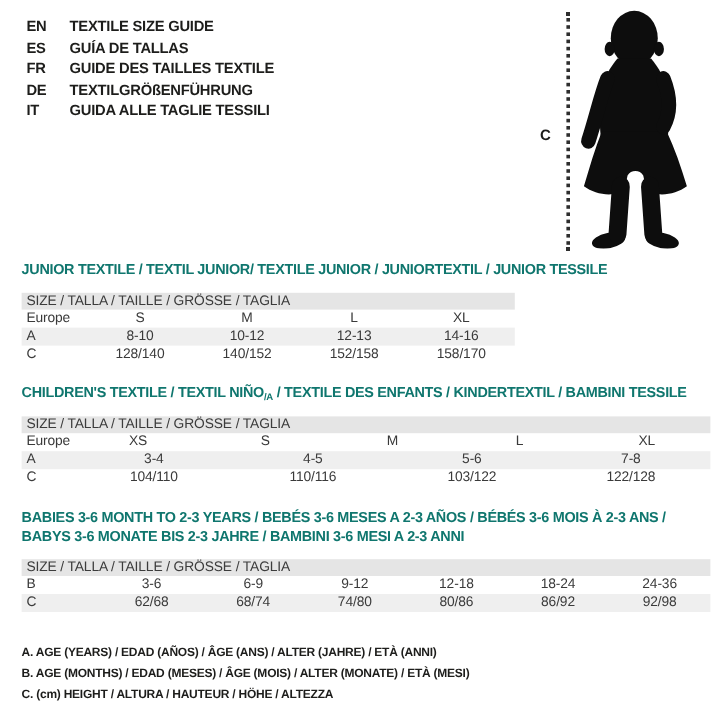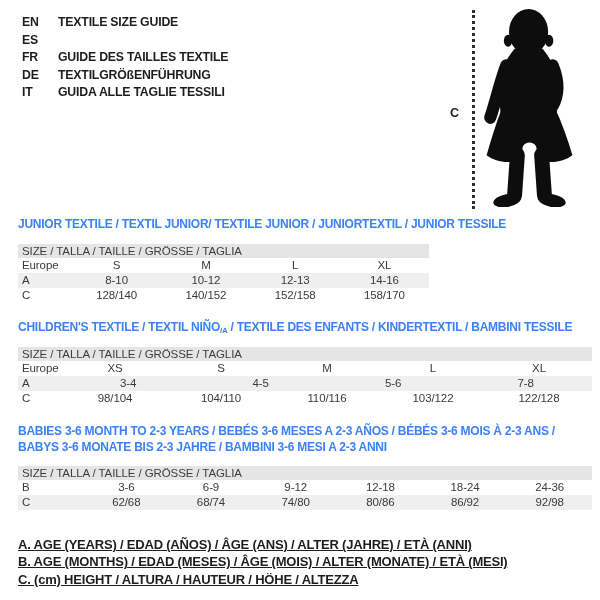--- a/index.html
+++ b/index.html
@@ -14,51 +14,52 @@
   .lang-row{display:flex;font-weight:bold;font-size:12.3px;line-height:17.6px;letter-spacing:-0.2px;}
   .lang-code{width:36px;flex-shrink:0;}
   .lang-text{white-space:nowrap;}
 
   
   .dotline{left:472px;top:10px;height:199px;width:0;border-left:3px dotted #2e2e2e;}
   .c-label{left:450px;top:106px;font-weight:bold;font-size:12.5px;}
   .baby-svg{left:481px;top:8px;width:97px;height:199px;}
 
   
-  .sec-title{position:absolute;left:18px;font-weight:bold;font-size:12px;letter-spacing:-0.25px;white-space:nowrap;color:#3b82f6;}
+  .sec-title{position:absolute;left:18px;font-weight:bold;font-size:12px;letter-spacing:-0.25px;white-space:nowrap;color:#0f766e;}
   .sec-title .sz-sub{font-size:8px;vertical-align:-2px;}
   .babies-title{line-height:15.6px;}
 
   
   .size-table{position:absolute;left:18px;font-size:11.5px;color:#3a3a3a;letter-spacing:-0.1px;}
   .tw-junior{width:411px;}
   .tw-wide{width:574px;}
   .size-bar{height:14px;line-height:14px;background:#e5e5e5;padding-left:4px;color:#3c3c3c;}
   .trow{display:flex;height:15px;line-height:15.5px;}
   .trow.alt{background:#efefef;}
   .tlabel{padding-left:4px;flex-shrink:0;}
   .lbl-junior{width:50px;}
   .lbl-children{width:40px;}
   .lbl-babies{width:62px;}
   .tcell{flex:1;text-align:center;}
 
   
-  .foot{left:18px;top:536px;font-weight:bold;font-size:13px;line-height:17.3px;letter-spacing:-0.2px;text-decoration:underline;}
+  .foot{left:18px;top:536px;font-weight:bold;font-size:10px;line-height:17.3px;letter-spacing:-0.2px;}
   .foot div{white-space:nowrap;}
 </style>
 </head>
 <body>
 
 <div class="abs lang">
   <div class="lang-row">
     <span class="lang-code">EN</span>
     <span class="lang-text">TEXTILE SIZE GUIDE</span>
   </div>
   <div class="lang-row">
     <span class="lang-code">ES</span>
+    <span class="lang-text">GUÍA DE TALLAS</span>
   </div>
   <div class="lang-row">
     <span class="lang-code">FR</span>
     <span class="lang-text">GUIDE DES TAILLES TEXTILE</span>
   </div>
   <div class="lang-row">
     <span class="lang-code">DE</span>
     <span class="lang-text">TEXTILGRÖßENFÜHRUNG</span>
   </div>
   <div class="lang-row">
@@ -126,21 +127,20 @@
   </div>
   <div class="trow alt">
     <span class="tlabel lbl-children">A</span>
     <span class="tcell">3-4</span>
     <span class="tcell">4-5</span>
     <span class="tcell">5-6</span>
     <span class="tcell">7-8</span>
   </div>
   <div class="trow">
     <span class="tlabel lbl-children">C</span>
-    <span class="tcell">98/104</span>
     <span class="tcell">104/110</span>
     <span class="tcell">110/116</span>
     <span class="tcell">103/122</span>
     <span class="tcell">122/128</span>
   </div>
 </div>
 
 <div class="sec-title babies-title" style="top:424px">
   <div>BABIES 3-6 MONTH TO 2-3 YEARS / BEBÉS 3-6 MESES A 2-3 AÑOS / BÉBÉS 3-6 MOIS À 2-3 ANS /</div>
   <div>BABYS 3-6 MONATE BIS 2-3 JAHRE / BAMBINI 3-6 MESI A 2-3 ANNI</div>

